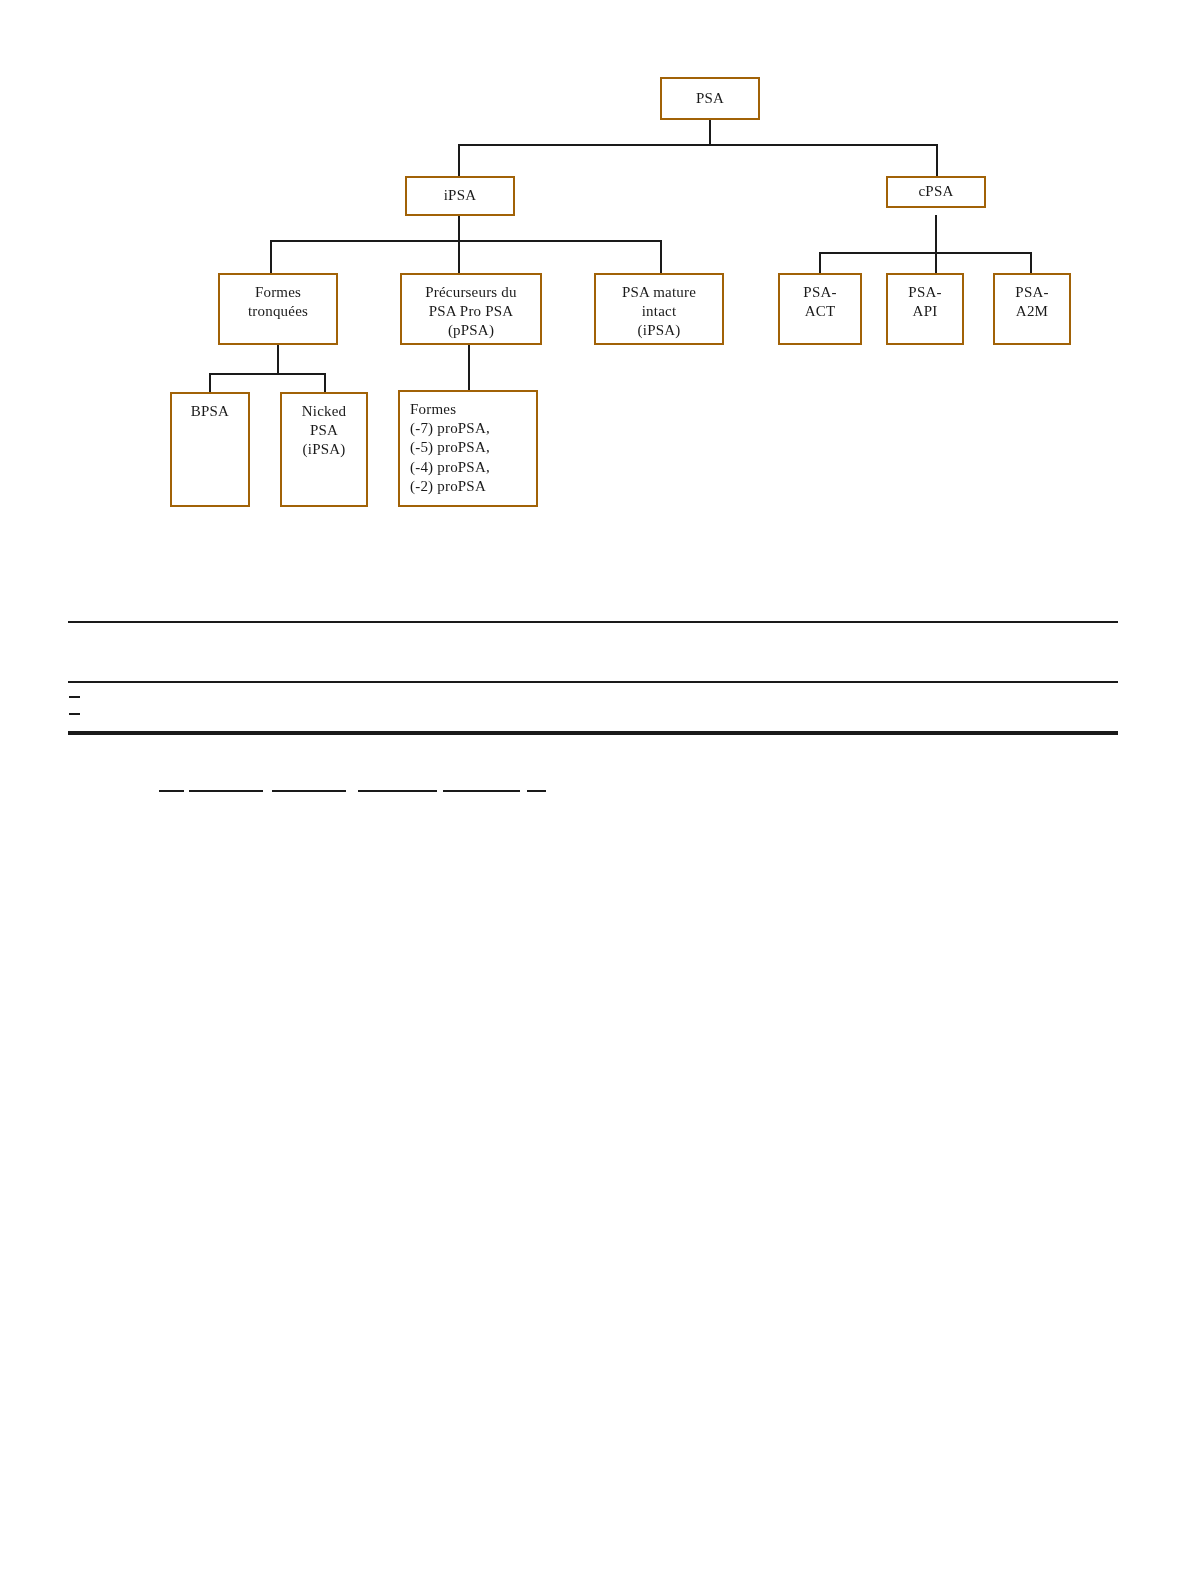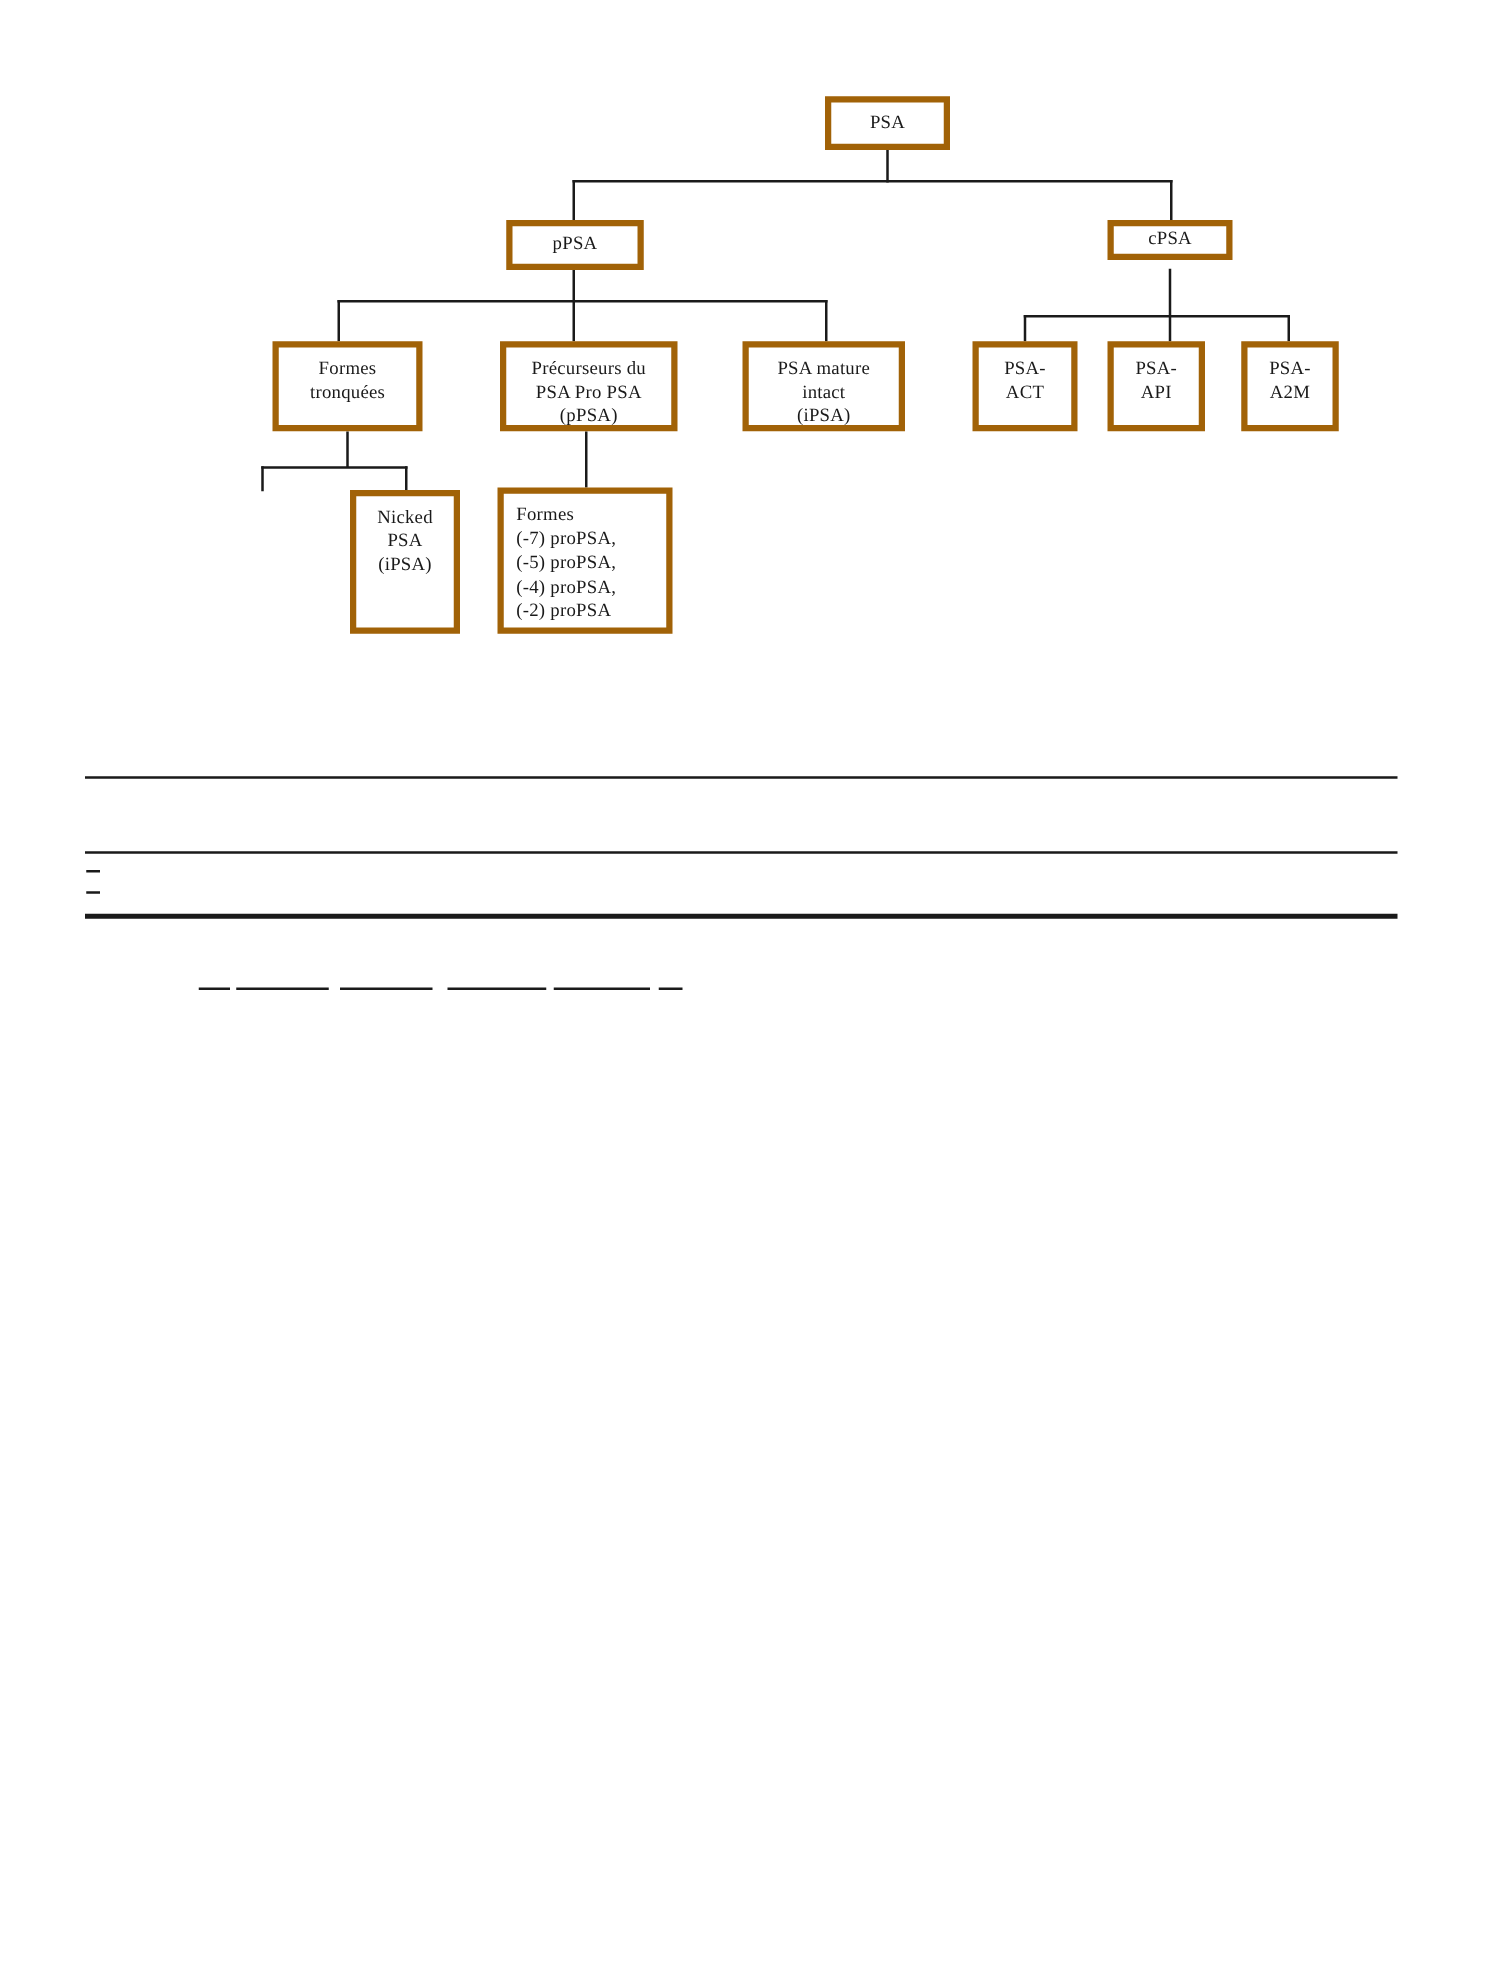--- a/index.html
+++ b/index.html
@@ -22,21 +22,21 @@
     position: absolute;
     left: 0;
     top: 0;
     width: 1191px;
     height: 560px;
   }
 
   .node {
     position: absolute;
     box-sizing: border-box;
-    border: 5px solid #a16207;
+    border: 2px solid #a16207;
     background: #ffffff;
     display: flex;
     align-items: center;
     justify-content: flex-end;
     text-align: center;
     font-size: 15px;
     line-height: 1.28;
     letter-spacing: 0.2px;
     padding: 2px 4px;
     z-index: 2;
@@ -106,21 +106,21 @@
   <div class="conn v" style="left:209px; top:373px; height:20px;"></div>
   <div class="conn v" style="left:324px; top:373px; height:20px;"></div>
 
   <div class="conn v" style="left:468px; top:345px; height:48px;"></div>
 
   <div class="node" style="left:660px; top:77px; width:100px; height:43px;">
     <span class="nlabel">PSA</span>
   </div>
 
   <div class="node" style="left:405px; top:176px; width:110px; height:40px;">
-    <span class="nlabel">pPSA</span>
+    <span class="nlabel">iPSA</span>
   </div>
 
   <div class="node" style="left:886px; top:176px; width:100px; height:32px;">
     <span class="nlabel">cPSA</span>
   </div>
 
   <div class="node align-top" style="left:218px; top:273px; width:120px; height:72px;">
     <span class="nlabel">Formes
 tronquées</span>
   </div>
@@ -145,20 +145,23 @@
   <div class="node align-top" style="left:886px; top:273px; width:78px; height:72px;">
     <span class="nlabel">PSA-
 API</span>
   </div>
 
   <div class="node align-top" style="left:993px; top:273px; width:78px; height:72px;">
     <span class="nlabel">PSA-
 A2M</span>
   </div>
 
+  <div class="node align-top" style="left:170px; top:392px; width:80px; height:115px;">
+    <span class="nlabel">BPSA</span>
+  </div>
 
   <div class="node align-top" style="left:280px; top:392px; width:88px; height:115px;">
     <span class="nlabel">Nicked
 PSA
 (iPSA)</span>
   </div>
 
   <div class="node align-top align-left" style="left:398px; top:390px; width:140px; height:117px;">
     <span class="nlabel">Formes
 (-7) proPSA,

